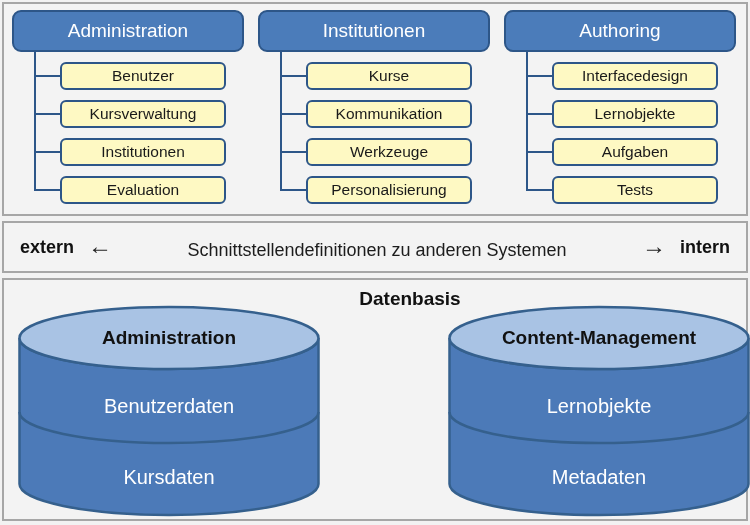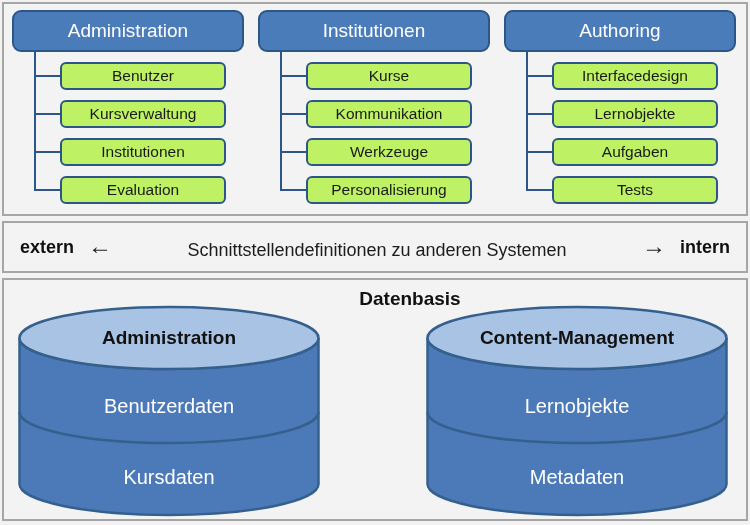--- a/index.html
+++ b/index.html
@@ -18,36 +18,36 @@
     height:42px;box-sizing:border-box;border:2px solid #2d5688;border-radius:9px;
     background:#4b7cba;color:#ffffff;font-size:19px;
     display:flex;align-items:center;justify-content:center;
   }
   .children{position:relative;padding-top:10px;}
   .vline{position:absolute;left:22px;top:0;width:2px;height:139px;background:#2d5688;}
   .child-row{display:flex;align-items:center;height:28px;margin-bottom:10px;}
   .stub{width:26px;height:2px;background:#2d5688;margin-left:22px;flex:0 0 26px;}
   .child-box{
     flex:1;margin-right:18px;height:28px;box-sizing:border-box;
-    background:#bef264;border:2px solid #2d5688;border-radius:6px;
+    background:#fef9c3;border:2px solid #2d5688;border-radius:6px;
     color:#1a1a1a;font-size:15.5px;
     display:flex;align-items:center;justify-content:center;
   }
   
   .mid-panel{height:52px;display:flex;align-items:center;padding:0 16px;gap:14px;justify-content:space-between;}
   .endcap{font-weight:bold;font-size:18px;color:#111;}
   .arrow-glyph{font-size:24px;color:#222;line-height:1;padding-bottom:3px;}
   .mid-text{flex:1;text-align:center;font-size:18px;color:#1c1c1c;margin-top:7px;}
   
   .bottom-panel{height:243px;margin-bottom:0;}
   .db-title{position:absolute;top:8px;left:0;width:100%;text-align:center;
     font-weight:bold;font-size:19px;color:#111;margin-left:35px;}
   .cylinder{position:absolute;width:302px;height:218px;top:20px;}
   .cyl-left{left:14px;}
-  .cyl-right{left:422px;}
+  .cyl-right{left:444px;}
   .cyl-label{position:absolute;top:26px;left:0;width:100%;height:24px;line-height:24px;
     text-align:center;font-weight:bold;font-size:19px;color:#111;}
   .cyl-band{position:absolute;left:0;width:100%;height:24px;line-height:24px;
     text-align:center;font-size:20px;color:#ffffff;}
   .band-1{top:94px;}
   .band-2{top:165px;}
 </style>
 </head>
 <body>
 

